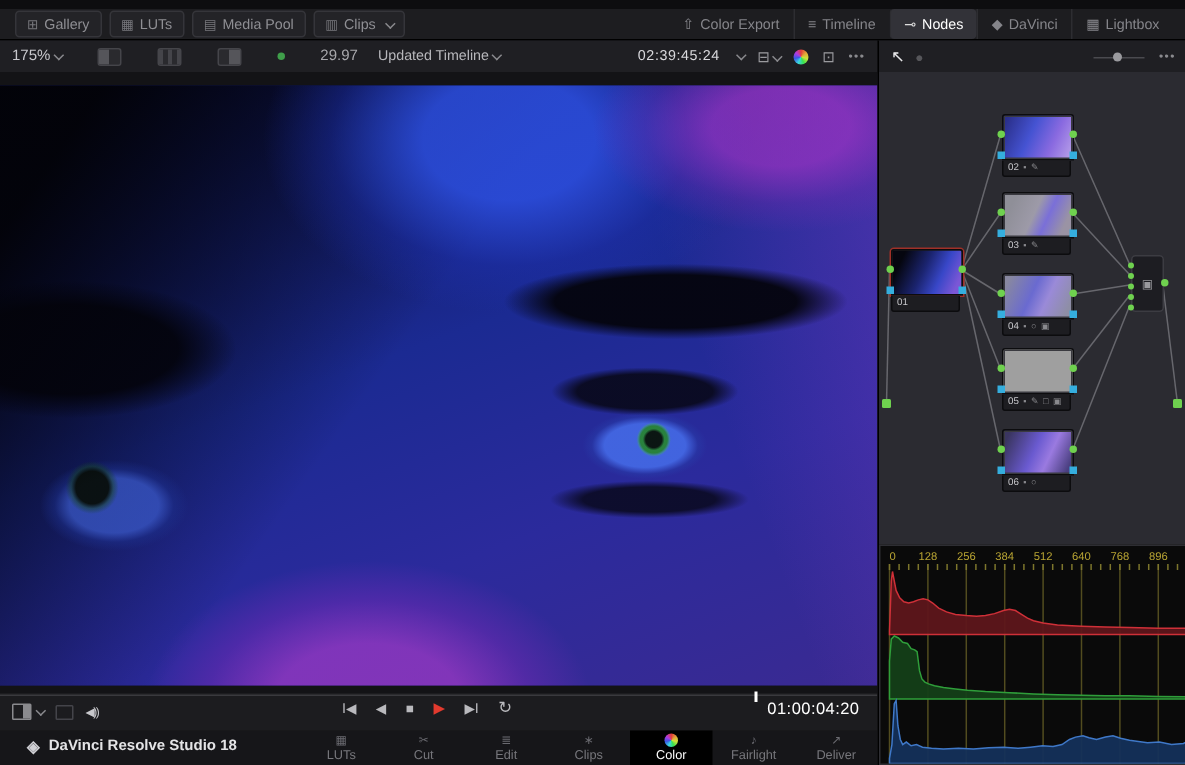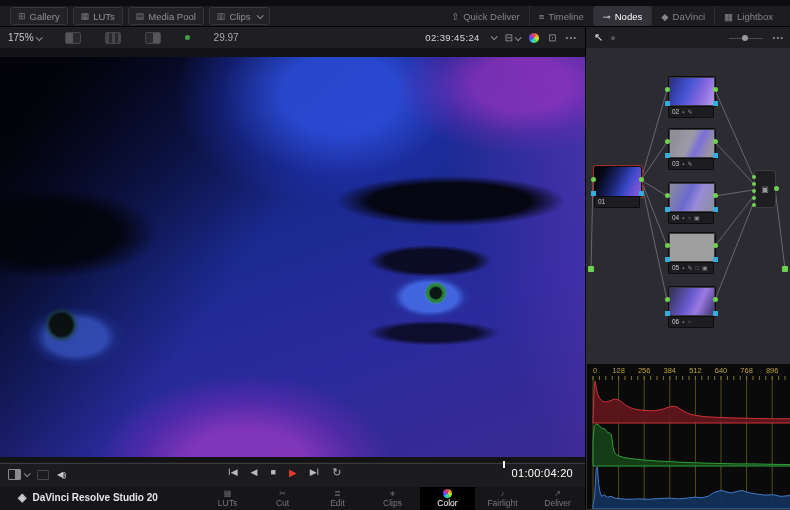--- a/index.html
+++ b/index.html
@@ -154,21 +154,21 @@
           </div>
           <div class="tb-btn">
             <span class="ic">▥</span>
             <span>Clips</span>
             <span class="chev"></span>
           </div>
         </div>
       <div class="tb-right" id="tbRight">
           <div class="tb-seg">
             <span class="ic">⇧</span>
-            <span>Quick Deliver</span>
+            <span>Color Export</span>
           </div>
           <div class="tb-seg">
             <span class="ic">≡</span>
             <span>Timeline</span>
           </div>
           <div class="tb-seg active">
             <span class="ic" style="color: rgb(221, 221, 221);">⊸</span>
             <span>Nodes</span>
           </div>
           <div class="tb-seg">
@@ -187,20 +187,23 @@
     <div class="vt-left">
       <span style="color:#c8c8cc;">
         <span>175%</span><span class="chev"></span>
       </span>
       <span class="mini-tog f1"></span>
       <span class="mini-tog f2"></span>
       <span class="mini-tog f3"></span>
       <span class="fpsdot"></span>
       <span style="color:#a8a8ac;">29.97</span>
     </div>
+    <div class="vt-center">
+      <span>Updated Timeline</span><span class="chev"></span>
+    </div>
     <div class="vt-right">
       <span class="tc-small">02:39:45:24</span>
       <span class="chev"></span>
       <span style="color:#9a9a9e;font-size:10px;">
         <span>⊟</span><span class="chev"></span>
       </span>
       <span class="colorwheel"></span>
       <span style="color:#9a9a9e;font-size:10px;">⊡</span>
       <span class="more">•••</span>
     </div>
@@ -237,21 +240,21 @@
         <span class="b play">▶</span>
         <span class="b">▶Ⅰ</span>
         <span class="b loop">↻</span>
       </div>
     <span class="tc-big">01:00:04:20</span>
   </div>
 
   <div class="pagebar">
     <div class="applogo">
       <span class="lg">◈</span>
-      <span>DaVinci Resolve Studio 20</span>
+      <span>DaVinci Resolve Studio 18</span>
     </div>
     <div class="pages" id="pages">
         <div class="page">
           <span class="pic">▦</span>
           <span class="plb">LUTs</span>
         </div>
         <div class="page">
           <span class="pic">✂</span>
           <span class="plb">Cut</span>
         </div>

